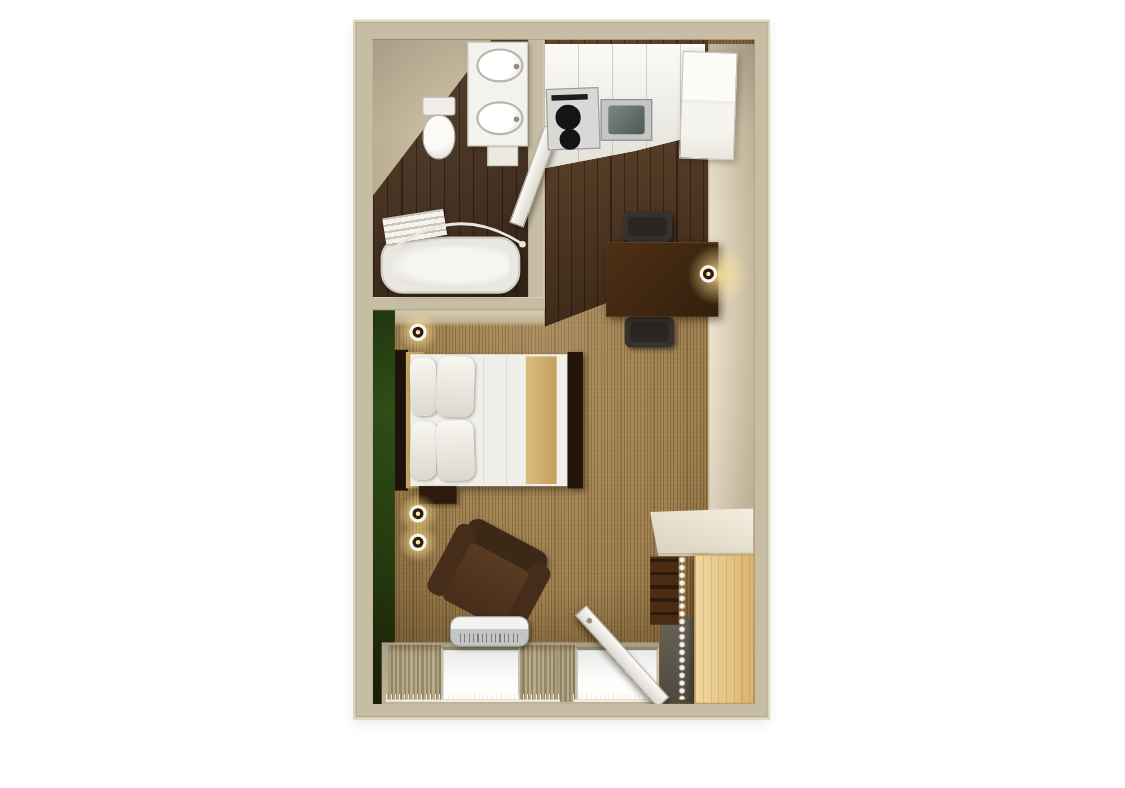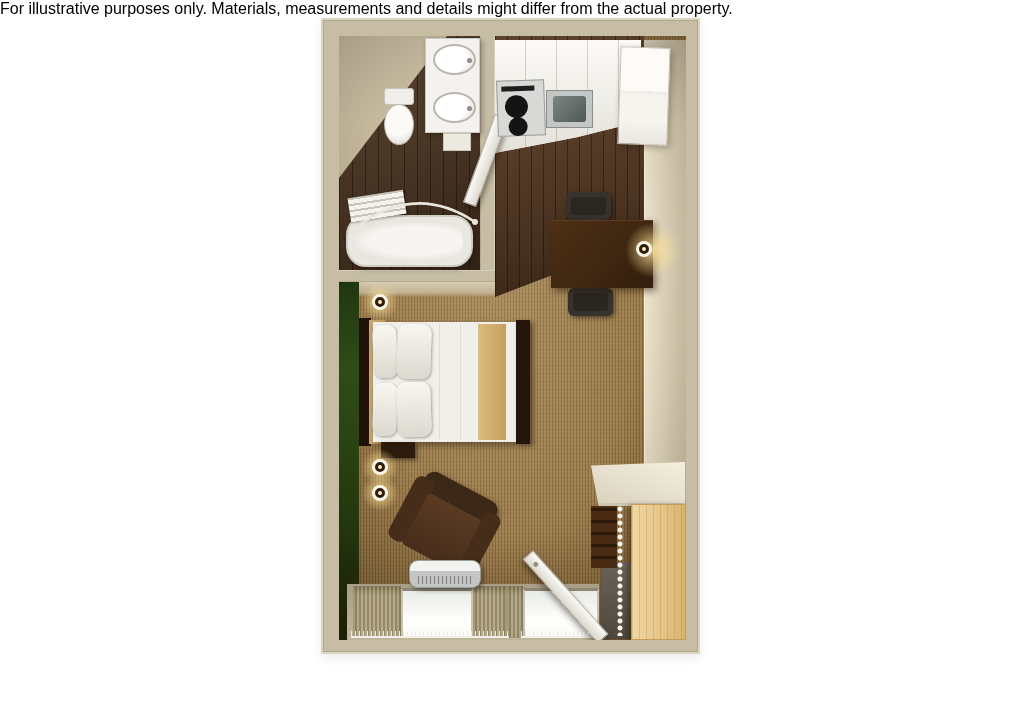--- a/index.html
+++ b/index.html
@@ -263,14 +263,13 @@
       <div class="a" id="shelf"></div>
       <div class="a" id="shelving"></div>
       <div class="a" id="rodDots"></div>
       <div class="a" id="wardrobe"></div>
 
       <div class="a" id="vignette"></div>
     </div>
   </div>
 
   <div class="a" id="arrow"></div>
-  <div class="a" id="caption">For illustrative purposes only.  Materials, measurements and details might differ from the actual property.</div>
 </div>
 
 </body></html>

